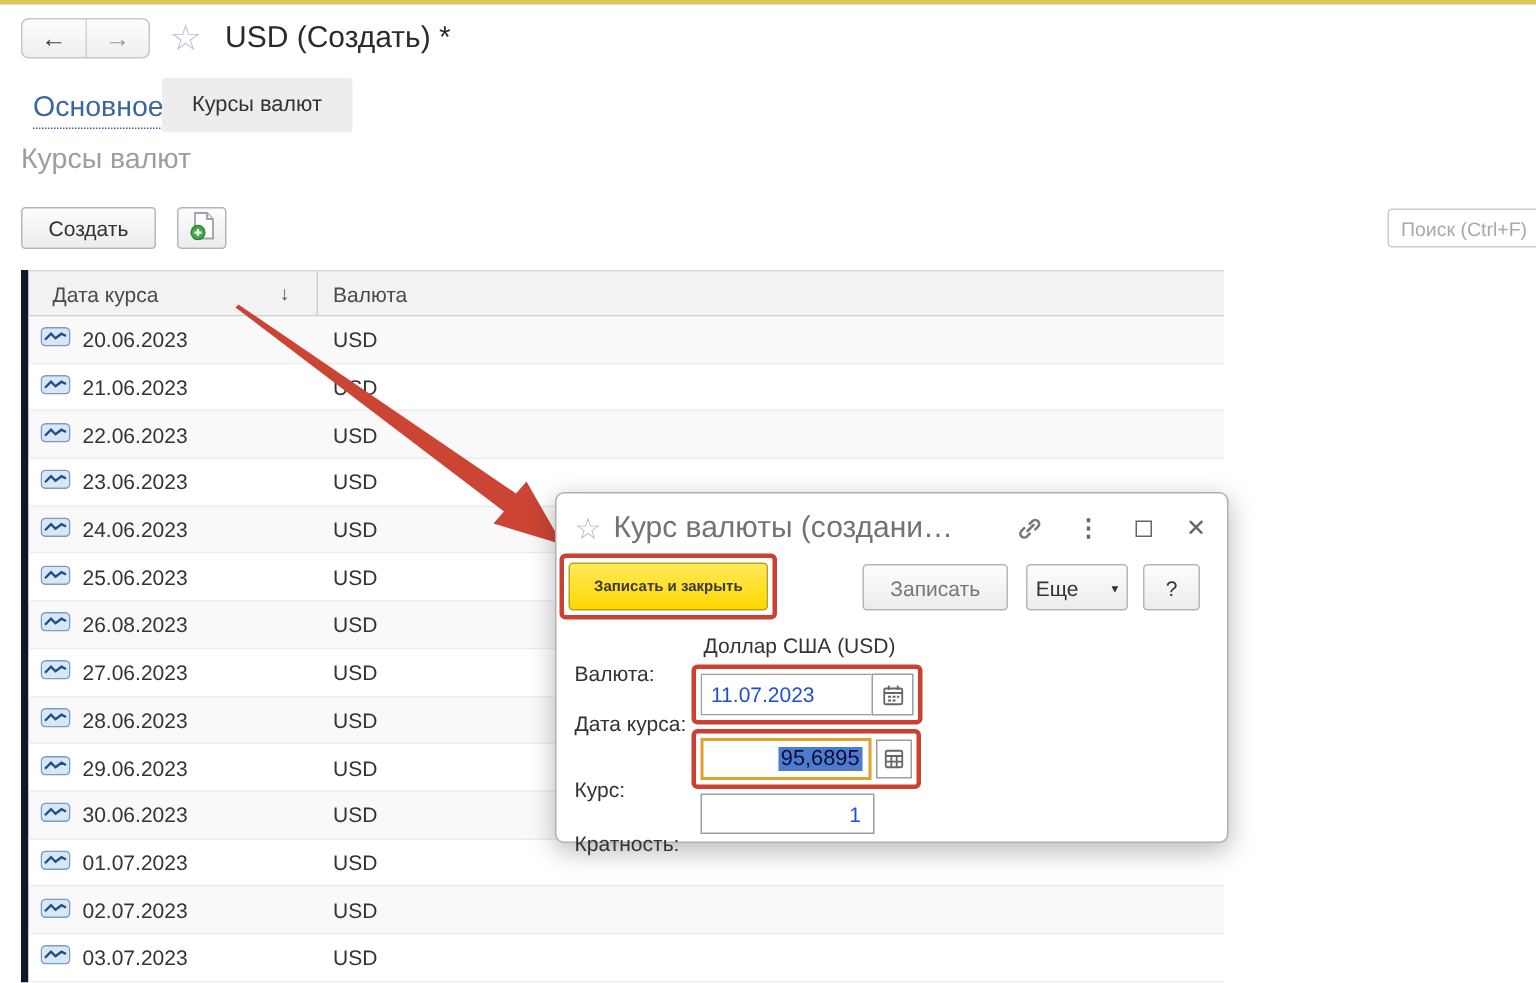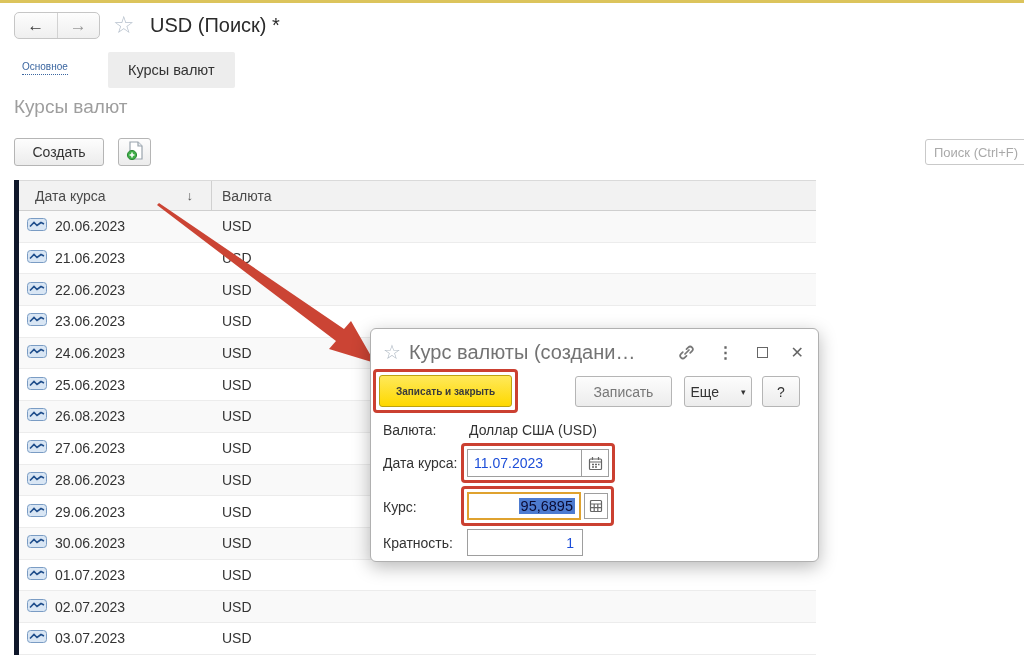--- a/index.html
+++ b/index.html
@@ -18,21 +18,21 @@
   }
   .navbtn { flex:1; display:flex; align-items:center; justify-content:center;
     font-size:17px; font-weight:bold; cursor:pointer; }
   .navbtn.back { color:#3d3d3d; border-right:1px solid #d2d2d2; }
   .navbtn.fwd  { color:#9a9a9a; }
   .star-main { position:absolute; left:113px; top:11px; font-size:24px; color:#b7c1cd; }
   .page-title { position:absolute; left:150px; top:14px; font-size:20px; color:#2b2b2b; }
 
   
   .tab-link {
-    position:absolute; left:22px; top:61px; font-size:10px; color:#3b66a0;
+    position:absolute; left:22px; top:61px; font-size:19px; color:#3b66a0;
     border-bottom:1px dotted #3b66a0; padding-bottom:2px; cursor:pointer;
   }
   .tab-active {
     position:absolute; left:108px; top:52px; height:36px; padding:0 20px;
     background:#ededed; display:flex; align-items:center;
     font-size:14.5px; color:#333; border-radius:2px;
   }
   .section-heading { position:absolute; left:14px; top:96px; font-size:19px; color:#9e9e9e; }
 
   
@@ -98,21 +98,21 @@
     height:32px; padding:0 16px; border:1px solid #bba211; border-radius:3px;
     background:linear-gradient(#ffe95a,#fed800); font-weight:bold; font-size:10px;
     color:#3a3a3a; display:flex; align-items:center; cursor:pointer; white-space:nowrap;
   }
   .dlg-btn { position:absolute; height:31px; }
   .btn-save { left:204px; top:47px; width:97px; color:#777; }
   .btn-more { left:313px; top:47px; width:68px; gap:22px; }
   .btn-help { left:391px; top:47px; width:38px; }
   .caret { font-size:9px; color:#333; }
 
-  .fld-label { position:absolute; left:12px; font-size:14px; color:#333; }
+  .fld-label { position:absolute; left:12px; font-size:14px; color:#333;margin-top:19px; }
   .fld-value { position:absolute; font-size:14px; color:#333; }
   .inputbox {
     border:1px solid #9e9e9e; background:#fff; height:28px; font-size:14px;
     color:#1d4ed8; font-family:"Liberation Sans", sans-serif;
   }
   .date-wrap { display:flex; }
   .date-input { width:114px; padding:0 6px; border-right:none; border-radius:1px 0 0 1px; }
   .icon-btn {
     width:28px; height:28px; border:1px solid #9e9e9e; background:#fff;
     display:flex; align-items:center; justify-content:center; cursor:pointer;
@@ -133,21 +133,21 @@
 
 <div class="navgroup">
   <div class="navbtn back">
     <span>←</span>
   </div>
   <div class="navbtn fwd">
     <span>→</span>
   </div>
 </div>
 <div class="star-main">☆</div>
-<div class="page-title">USD (Поиск) *</div>
+<div class="page-title">USD (Создать) *</div>
 
 <div class="tab-link">Основное</div>
 <div class="tab-active">Курсы валют</div>
 <div class="section-heading">Курсы валют</div>
 
 <button class="btn btn-create">Создать</button>
 <button class="btn btn-newicon">
   <span>
     <svg width="18" height="20" viewBox="0 0 18 20">
       <path d="M4 1 h8 l4 4 v13 h-12 z" fill="#fff" stroke="#9aa4ad" stroke-width="1.2"></path>

